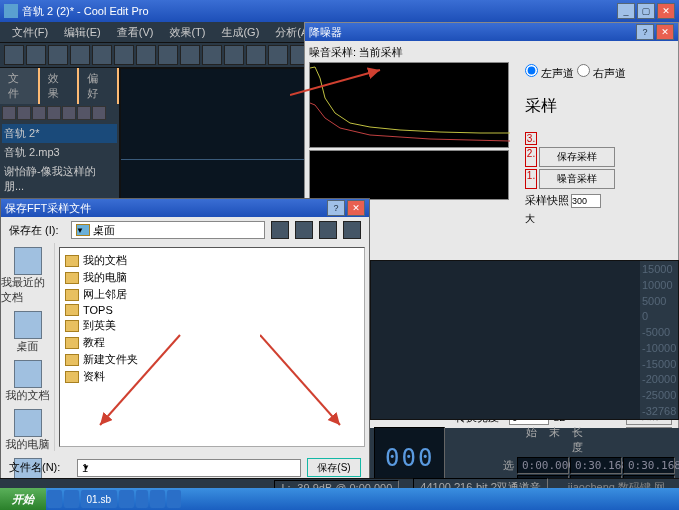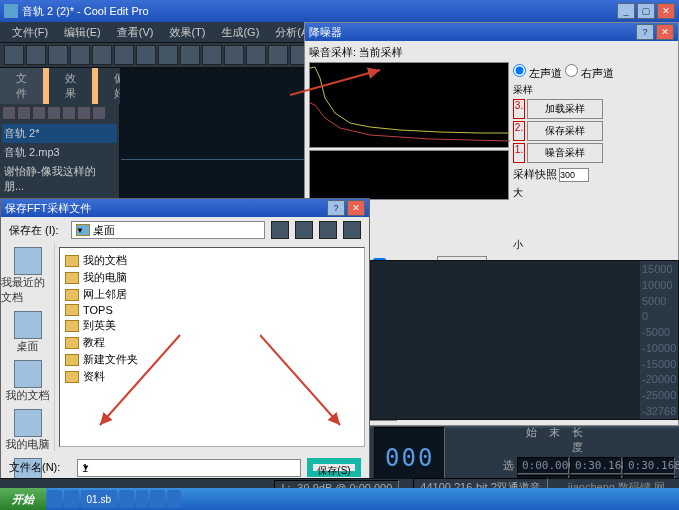--- a/index.html
+++ b/index.html
@@ -9,40 +9,40 @@
 .winbtns{margin-left:auto;display:flex;gap:2px}
 .winbtn{width:18px;height:16px;background:#a0c0e8;border:1px solid #567;display:flex;align-items:center;justify-content:center;font-size:9px;color:#234}
 .winbtn.close{background:#e86050;color:#fff}
 .menubar{height:20px;background:#2a3845;color:#ccc;display:flex;padding:0 4px}
 .menubar span{padding:3px 8px}
 .toolbar{height:26px;background:#2a3845;border-top:1px solid #111;border-bottom:1px solid #111;display:flex;align-items:center;padding:0 4px;gap:2px}
 .tbtn{width:20px;height:20px;background:#445566;border:1px solid #222}
 .main{display:flex;height:260px}
 .leftpanel{width:120px;background:#2a3845;border-right:1px solid #111}
 .tabs{display:flex;background:#1a2530}
-.tabs span{padding:3px 16px;color:#aaa;background:#2a3845;border-right:6px solid #fdba74}
+.tabs span{padding:3px 8px;color:#aaa;background:#2a3845;border-right:2px solid #fdba74}
 .tabs span.active{background:#3a4855}
 .tracklist{padding:2px}
 .tracklist .row{display:flex;align-items:center;padding:2px;color:#ccc}
 .tracklist .row.sel{background:#1a4a7a}
 .trackctrl{display:flex;gap:1px;margin:2px}
 .trackctrl .tb{width:14px;height:14px;background:#556;border:1px solid #333}
 .wave{flex:1;background:#1a2530;position:relative;border:1px solid #111}
 .wavecanvas{position:absolute;top:0;left:0;right:0;height:70%;background:#0a1520}
 .waveline{position:absolute;top:50%;left:0;right:0;height:1px;background:#3a5a7a}
 .wavespike{position:absolute;background:#2a4a6a}
 .timeline{position:absolute;bottom:0;left:0;right:0;height:30%;background:#1a2530}
 .annotation{position:absolute;color:#d04030;font-weight:bold;font-size:13px}
 .arrow{position:absolute;pointer-events:none}
 
 
 .nrdialog{position:absolute;top:22px;right:0;width:375px;background:#e8e8e8;border:1px solid #888}
 .nrdialog .dlgtitle{height:18px;background:linear-gradient(#3a6ed4,#1d4fb8);color:#fff;display:flex;align-items:center;padding:0 4px}
 .nrdialog .dlgbody{padding:4px}
-.spectrumrow{display:flex;gap:4px}
+.spectrumrow{display:flex;gap:16px}
 .spectrum{width:200px;height:86px;background:#000;border:1px solid #888;position:relative}
 .specsvg{width:200px;height:86px}
 .radios{margin:2px 0;font-size:10px}
 .samplebtns{display:flex;flex-direction:column;gap:2px}
 .sbtn{background:#e8e8e8;border:1px solid #888;padding:2px 4px;width:76px;font-size:10px}
 .redmark{display:inline-block;width:12px;text-align:center;color:#c00;border:1px solid #c00;margin-right:2px;font-size:10px}
 .blackwave{width:200px;height:50px;background:#000;border:1px solid #888;margin-top:2px}
 .nrctrls{margin-top:4px}
 .nrrow{display:flex;align-items:center;gap:4px;margin:2px 0;font-size:10px}
 .nrrow label{min-width:50px}
@@ -65,21 +65,21 @@
 .places{width:54px;background:#e8e8e8;border-right:1px solid #ccc;display:flex;flex-direction:column;align-items:center;padding-top:4px;gap:6px}
 .place{display:flex;flex-direction:column;align-items:center;font-size:9px;color:#333}
 .placeicon{width:28px;height:28px;background:#a0c0e0;border:1px solid #678}
 .filelist{flex:1;background:#fff;border:1px inset #aaa;margin:4px;padding:4px}
 .fileitem{display:flex;align-items:center;gap:4px;padding:1px;font-size:10px}
 .foldericon{width:14px;height:12px;background:#e8c060;border:1px solid #a88020}
 .savebottom{padding:4px 8px}
 .saverow2{display:flex;align-items:center;gap:6px;margin:3px 0}
 .saverow2 label{min-width:62px}
 .saverow2 .inp{flex:1;height:18px;background:#fff;border:1px solid #888;padding:0 4px}
-.savebtn{width:54px;height:19px;background:#e8e8e8;border:6px solid #14b8a6;font-size:10px}
+.savebtn{width:54px;height:19px;background:#e8e8e8;border:1px solid #14b8a6;font-size:10px}
 
 
 .lowerwave{position:absolute;top:260px;left:370px;right:0;height:160px;background:#1a2530;border:1px solid #111}
 .lowerwave .ruler{position:absolute;right:0;top:0;bottom:0;width:38px;background:#2a3845;color:#567;font-size:8px;display:flex;flex-direction:column;justify-content:space-between;padding:2px}
 
 
 .transport{position:absolute;bottom:22px;left:370px;right:0;height:60px;background:#2a3845;display:flex;align-items:center;padding:4px;gap:4px}
 .tdisplay{background:#0a1520;color:#5a9ae0;font-family:monospace;font-size:24px;padding:16px 10px;border:1px inset #111;letter-spacing:2px}
 .tcells{display:flex;flex-direction:column;gap:1px;font-size:9px}
 .tcellrow{display:flex;gap:1px}
@@ -206,25 +206,24 @@
             <polyline points="0,40 5,42 15,55 30,65 60,72 120,76 200,78" fill="none" stroke="#c04040" stroke-width="1"></polyline>
           </svg>
         </div>
         <div class="blackwave"></div>
       </div>
       <div>
         <div class="radios">
           <label><input type="radio" checked="" style=""> <span>左声道</span></label>
           <label><input type="radio" style=""> <span>右声道</span></label>
         </div>
-        <div style="font-size:10px;margin:2px 0">采样</div>
+        <div style="font-size:16px;margin:15px 0">采样</div>
         <div class="samplebtns">
           <div style="display:flex">
               <span class="redmark">3.</span>
-              <button class="sbtn">加载采样</button>
             </div>
           <div style="display:flex">
               <span class="redmark">2.</span>
               <button class="sbtn">保存采样</button>
             </div>
           <div style="display:flex">
               <span class="redmark">1.</span>
               <button class="sbtn">噪音采样</button>
             </div>
           <div style="display:flex;align-items:center;font-size:10px;gap:2px;margin-top:2px">

